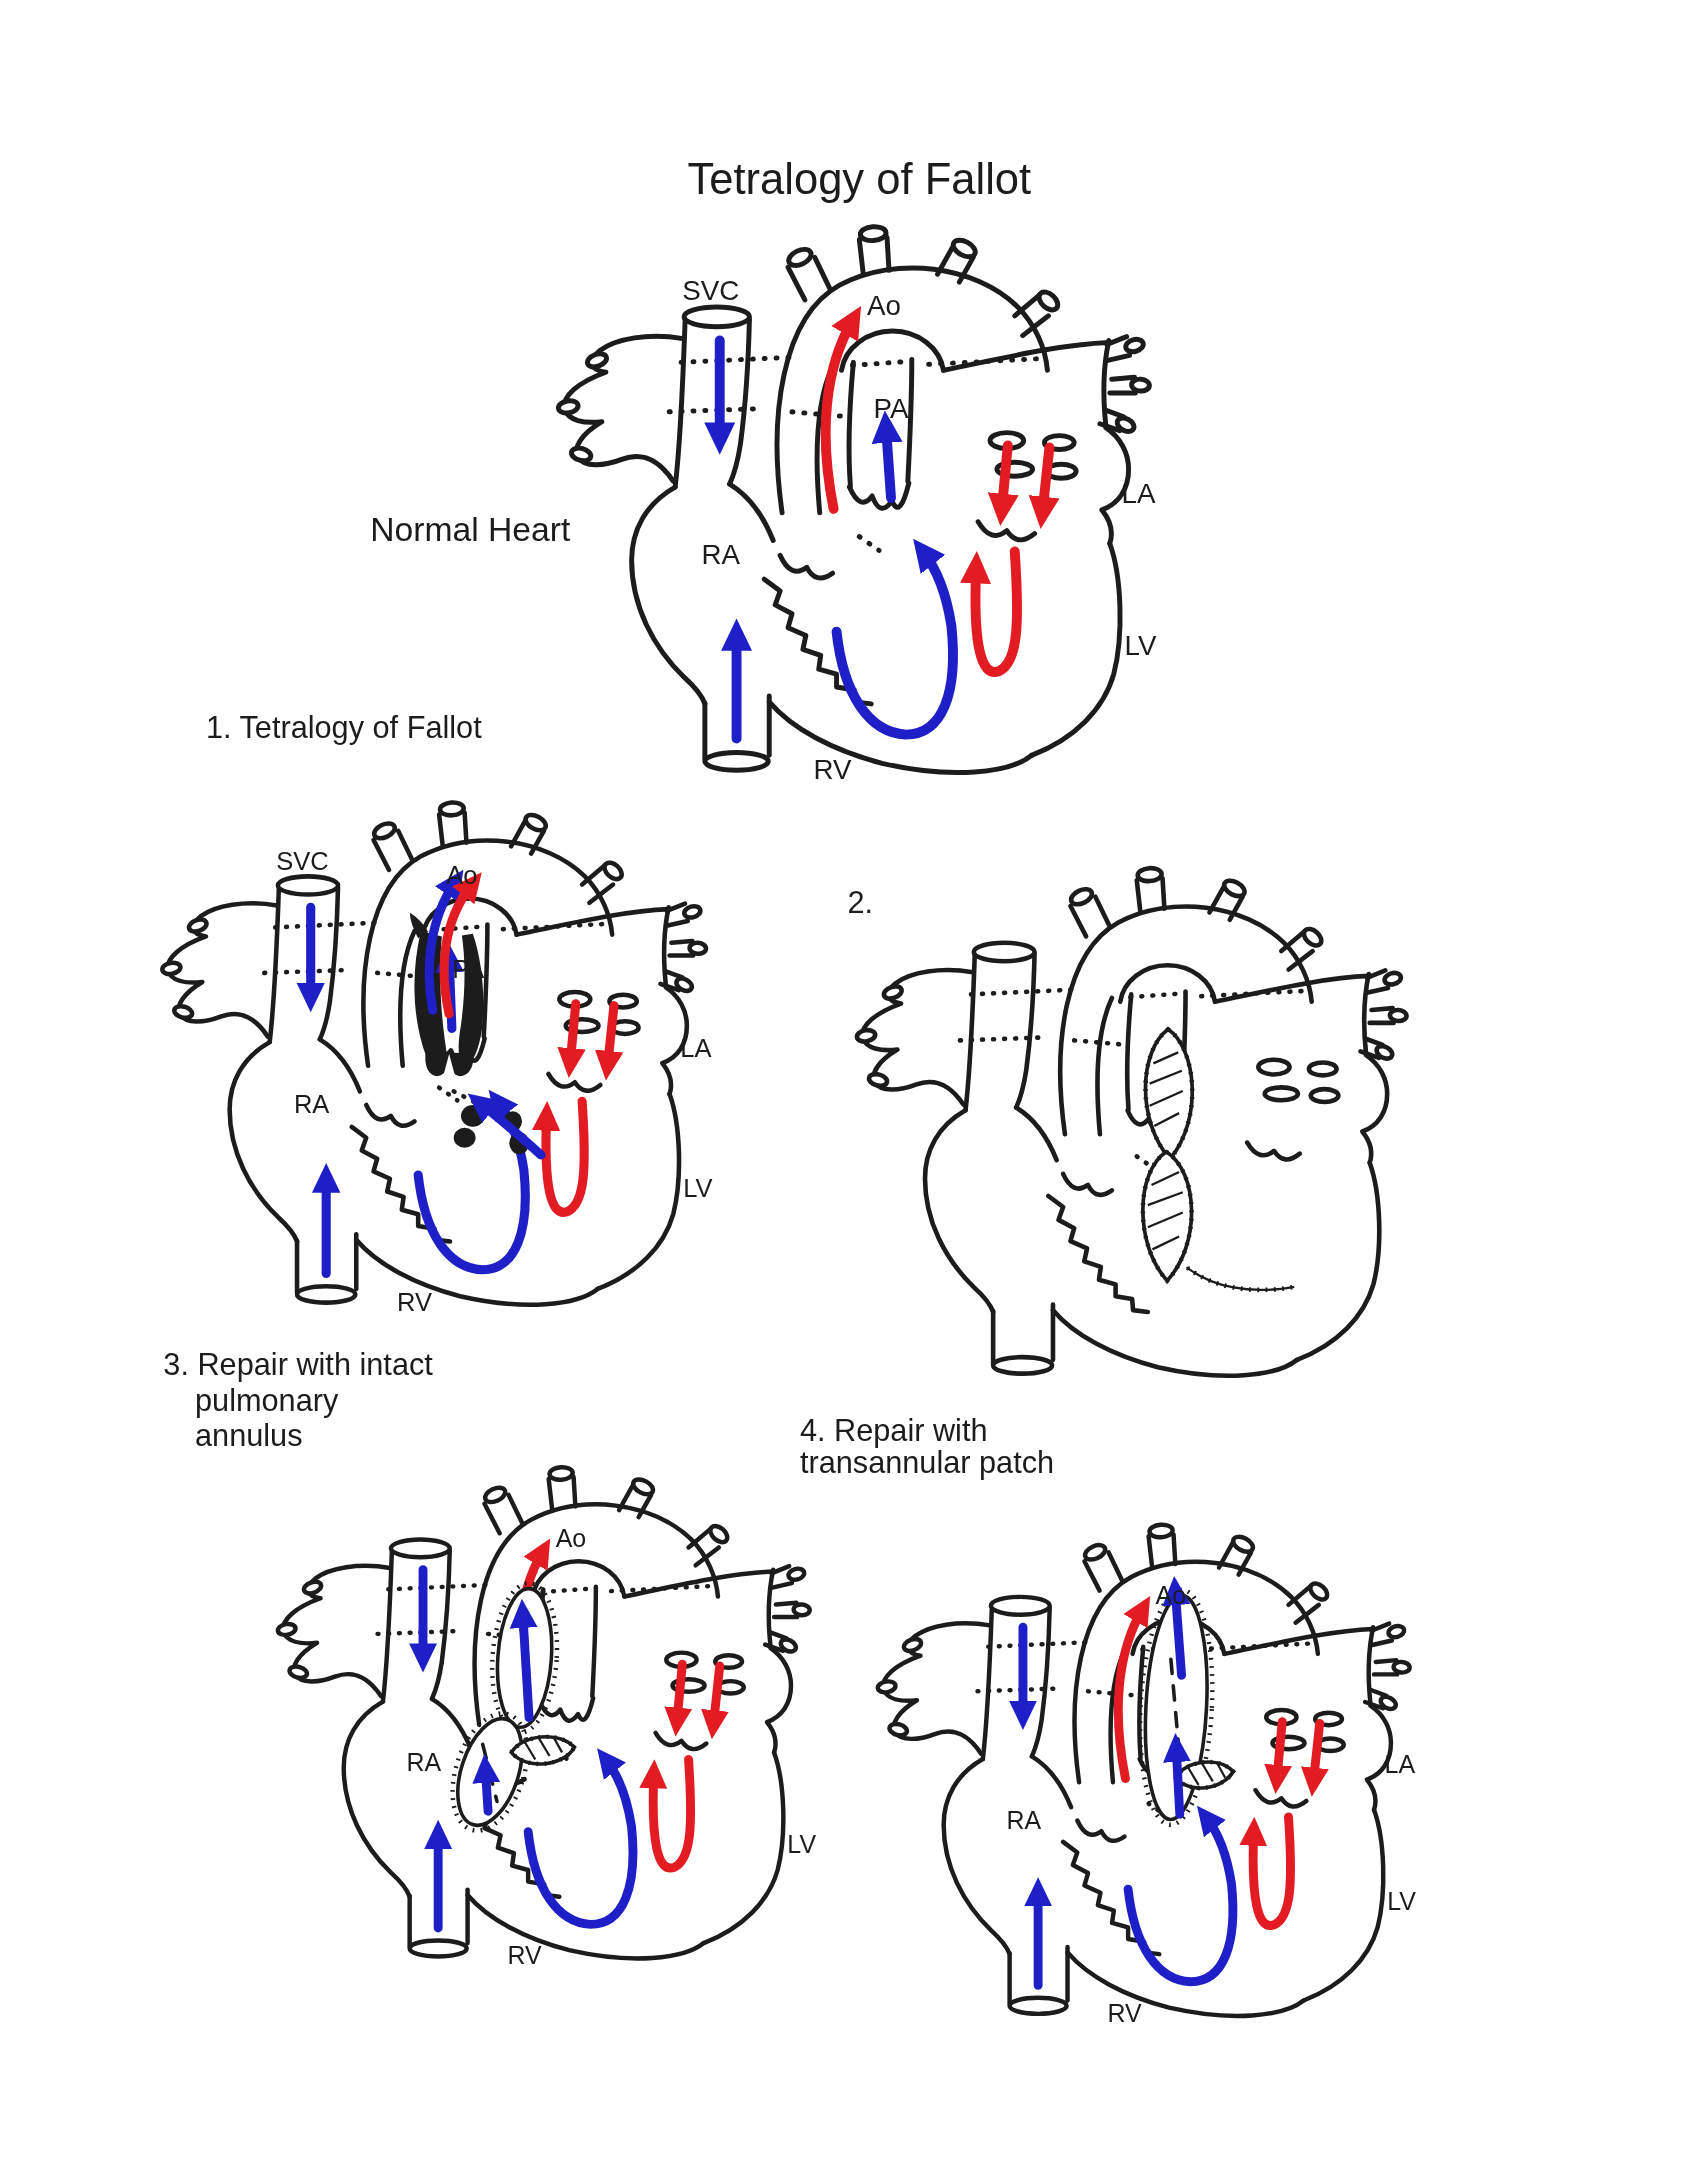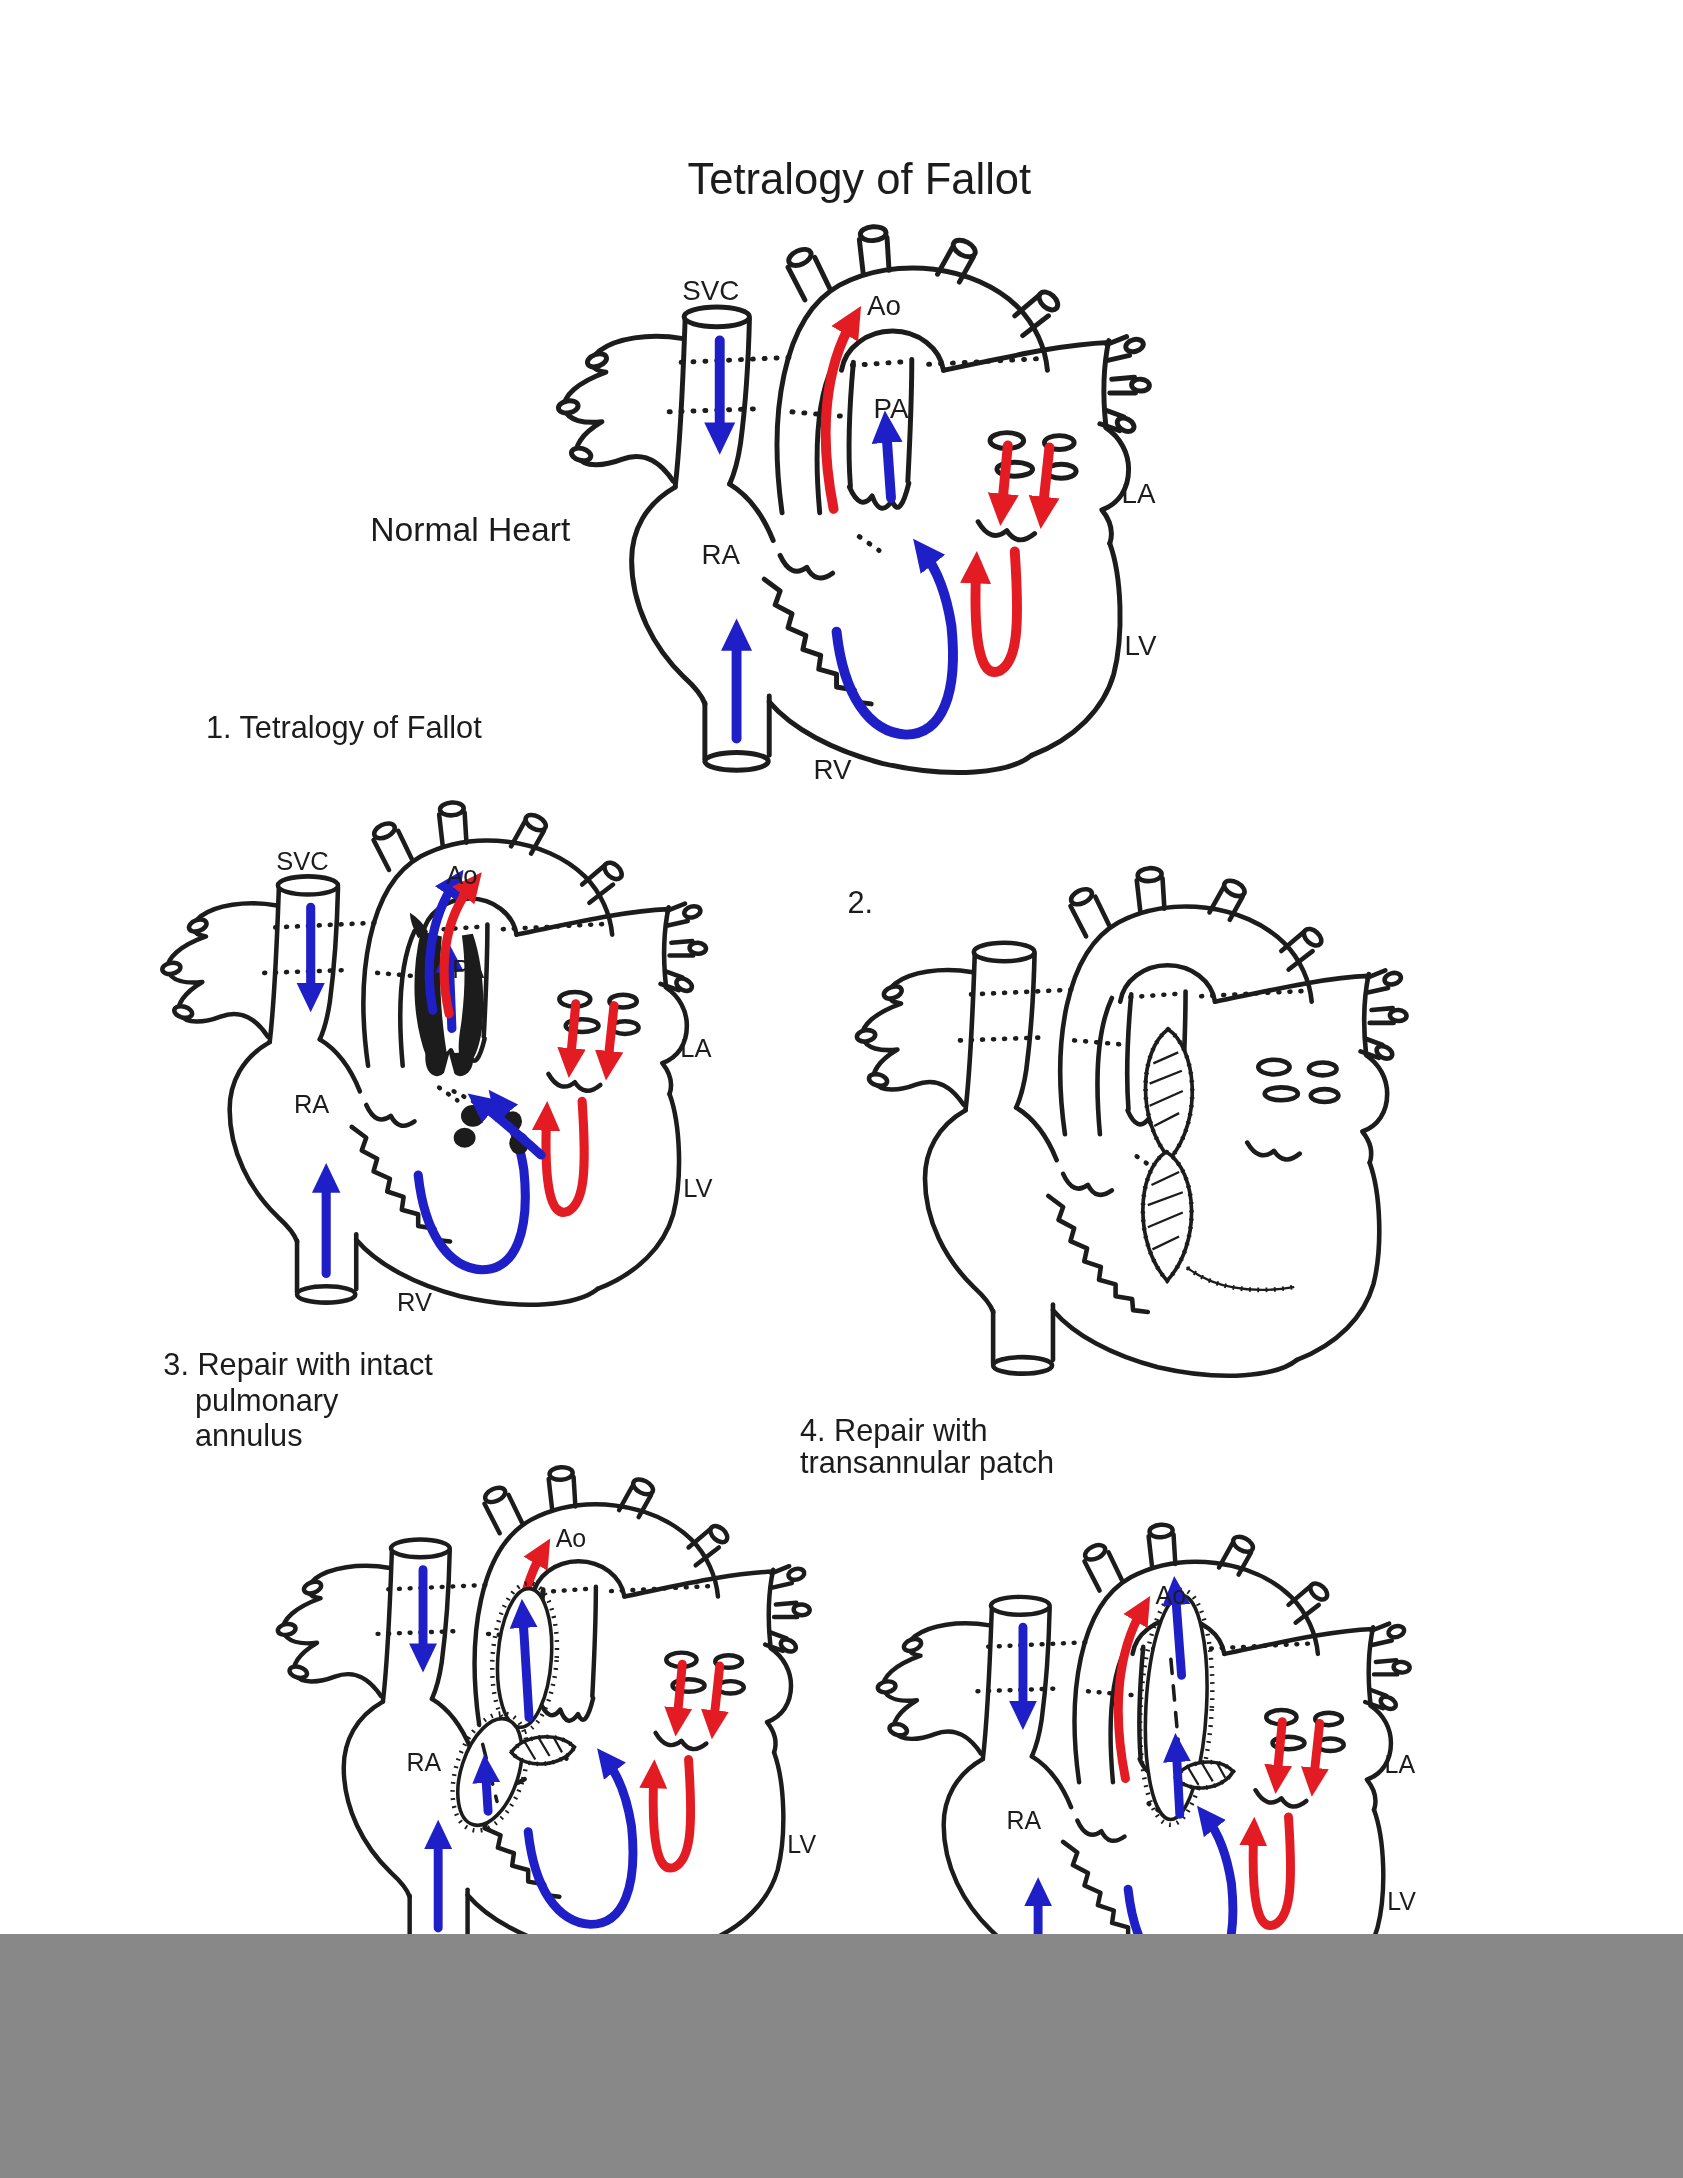--- a/index.html
+++ b/index.html
@@ -3,21 +3,21 @@
 <meta charset="utf-8">
 <style>
   :root{
     --ink:#1c1c1c;
     --blue:#1f1fc8;
     --red:#e31b22;
     --paper:#ffffff;
   }
   html,body{margin:0;padding:0;background:#888;}
   #page{
-    position:relative;width:1683px;height:1934px;background:var(--paper);
+    position:relative;width:1683px;height:2178px;background:var(--paper);
     margin:0 auto;font-family:"Liberation Sans", sans-serif;overflow:hidden;
   }
   svg{display:block}
   .ln{fill:none;stroke:var(--ink);stroke-width:5;stroke-linecap:round;stroke-linejoin:round}
   .lnthin{fill:none;stroke:var(--ink);stroke-width:2.5;stroke-linecap:round}
   .tube{fill:#fff;stroke:var(--ink);stroke-width:5}
   .dot{fill:none;stroke:var(--ink);stroke-width:5;stroke-linecap:round;stroke-dasharray:1 11}
   .dash{fill:none;stroke:var(--ink);stroke-width:4;stroke-linecap:round;stroke-dasharray:16 14}
   .ab{fill:none;stroke:var(--blue);stroke-width:10;stroke-linecap:round}
   .ar{fill:none;stroke:var(--red);stroke-width:10;stroke-linecap:round}

